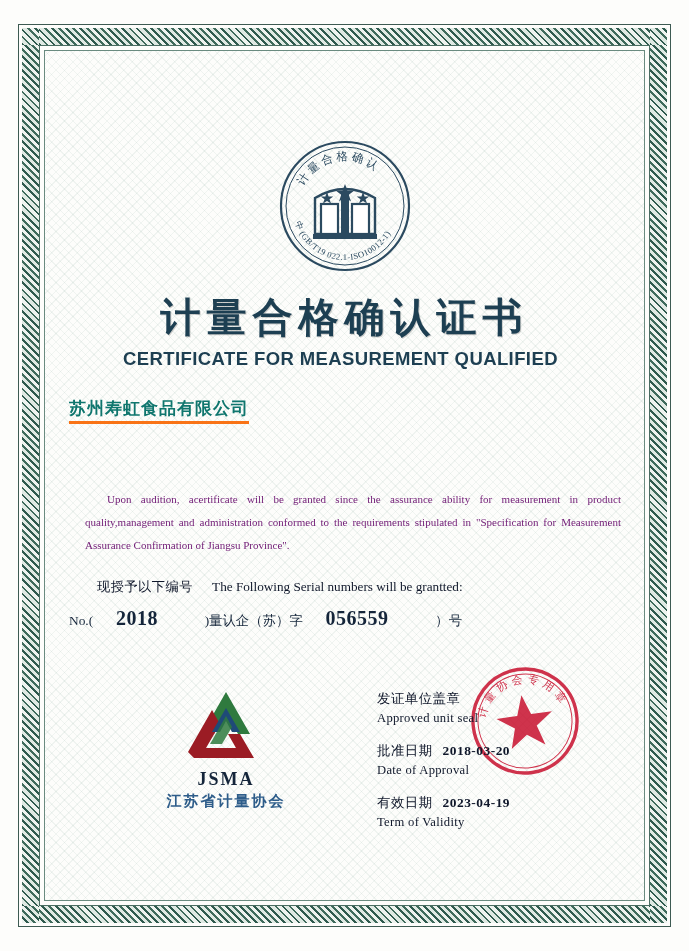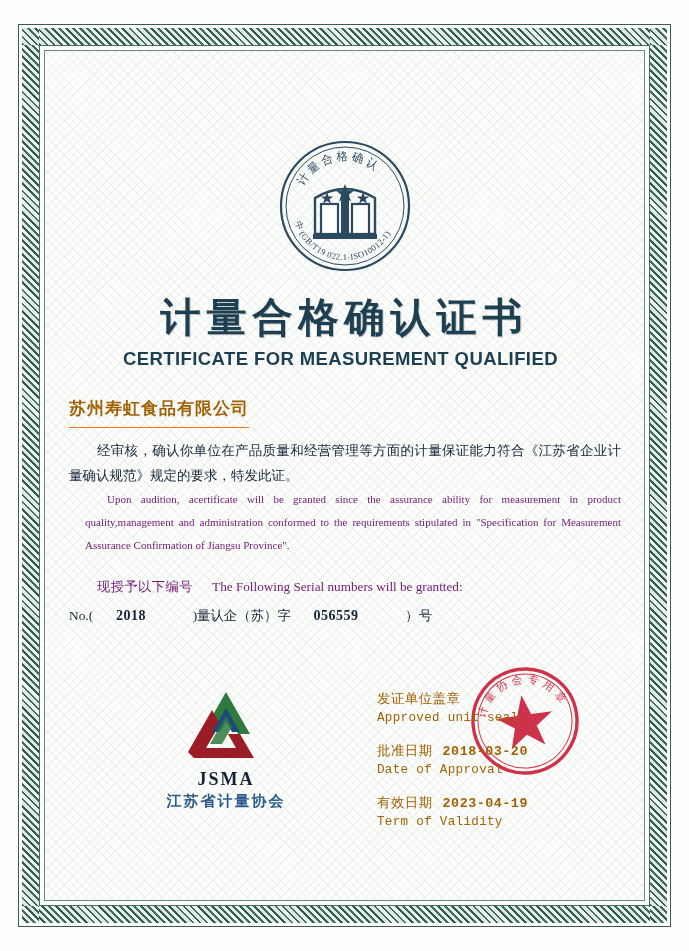--- a/index.html
+++ b/index.html
@@ -124,25 +124,25 @@
     font-weight: bold;
     letter-spacing: .4px;
     color: #1d3f52;
   }
 
   .company {
     position: absolute;
     top: 337px;
     left: 13px;
     font-size: 17px;
-    color: #a16207;
+    color: #0f766e;
     font-weight: bold;
     letter-spacing: 1px;
-    border-bottom: 1px solid #f97316;
-    padding-bottom: 7px;
+    border-bottom: 3px solid #f97316;
+    padding-bottom: 1px;
   }
 
   .para-cn {
     position: absolute;
     top: 378px;
     left: 13px;
     right: 12px;
     font-size: 13.5px;
     line-height: 25px;
     color: #14253a;
@@ -162,41 +162,41 @@
     text-align: justify;
     margin-left: 16px;
   }
 
   .serial-line {
     position: absolute;
     top: 518px;
     left: 13px;
     right: 12px;
     font-size: 13.2px;
-    color: #701a75;
+    color: #0f172a;
   }
   .serial-line .cn {
     margin-left: 28px;
     letter-spacing: .5px;
   }
   .serial-line .en {
     margin-left: 16px;
   }
 
   .serial-no {
     position: absolute;
     top: 547px;
     left: 13px;
     font-size: 13.4px;
     color: #14253a;
     white-space: nowrap;
   }
   .serial-no .num {
     font-weight: bold;
-    font-size: 14px;
+    font-size: 20px;
     letter-spacing: .5px;
     margin-top: 33px;
   }
   .gap { display: inline-block; width: 40px; }
   .gap-sm { display: inline-block; width: 16px; }
 
   
   .logo-block {
     position: absolute;
     left: 90px;
@@ -221,22 +221,21 @@
     font-weight: bold;
   }
 
   
   .sign-block {
     position: absolute;
     right: 26px;
     top: 630px;
     width: 230px;
     font-size: 13.4px;
-    color: #a16207;
-    font-family: Liberation Mono, monospace;
+    color: #0f172a;
   }
   .sign-row { height: 21px; letter-spacing: .5px; }
   .sign-row.en { font-size: 12.6px; letter-spacing: .3px; }
   .sign-row .val {
     font-weight: bold;
     margin-left: 10px;
     letter-spacing: .5px;
   }
   .sign-row.spacer { height: 10px; }
 
@@ -285,21 +284,20 @@
           <textPath href="#arcBot" startOffset="9%">中 (GB/T19 022.1-ISO10012-1)</textPath>
         </text>
       </svg>
     </div>
 
     <div class="title-cn">计量合格确认证书</div>
     <div class="title-en">CERTIFICATE FOR MEASUREMENT QUALIFIED</div>
 
     <div class="company">苏州寿虹食品有限公司</div>
 
-    <div class="para-cn">经审核，确认你单位在产品质量和经营管理等方面的计量保证能力符合《江苏省企业计量确认规范》规定的要求，特发此证。</div>
     <div class="para-en">Upon audition, acertificate will be granted since the assurance ability for measurement in product quality,management and administration conformed to the requirements stipulated in "Specification for Measurement Assurance Confirmation of Jiangsu Province".</div>
 
     <div class="serial-line">
       <span class="cn">现授予以下编号</span>
       <span class="en">The Following Serial numbers will be grantted:</span>
     </div>
 
     <div class="serial-no">
       <span>No.(</span>
       <span class="gap-sm"></span>

